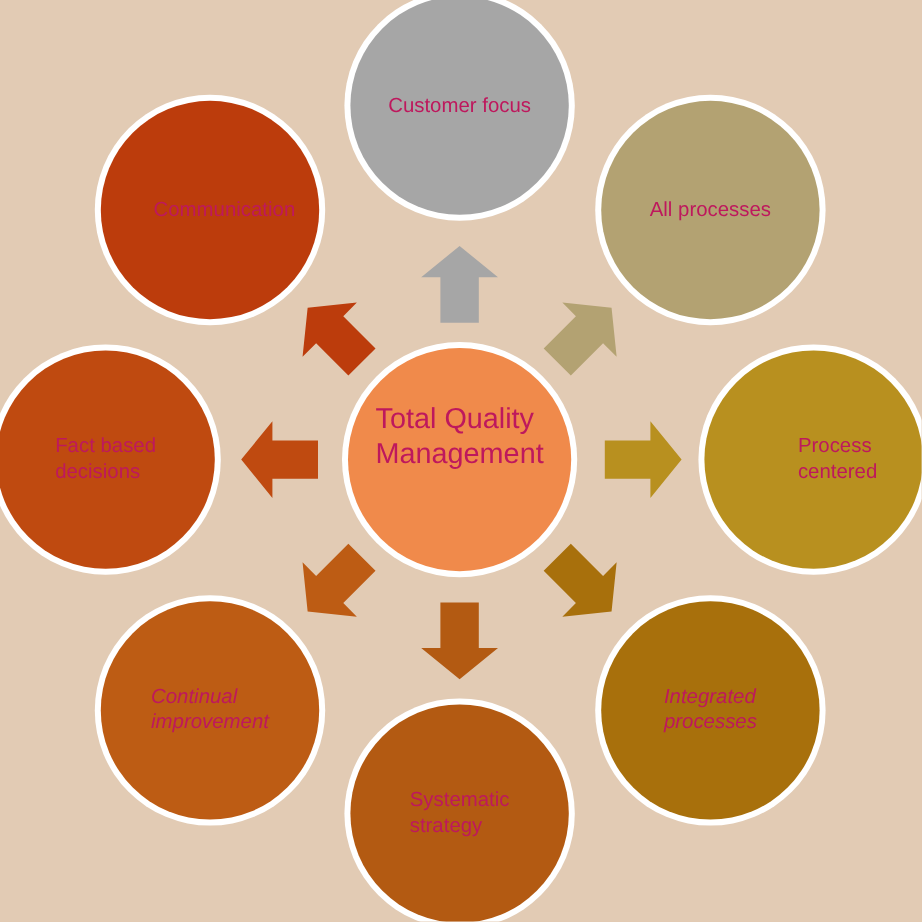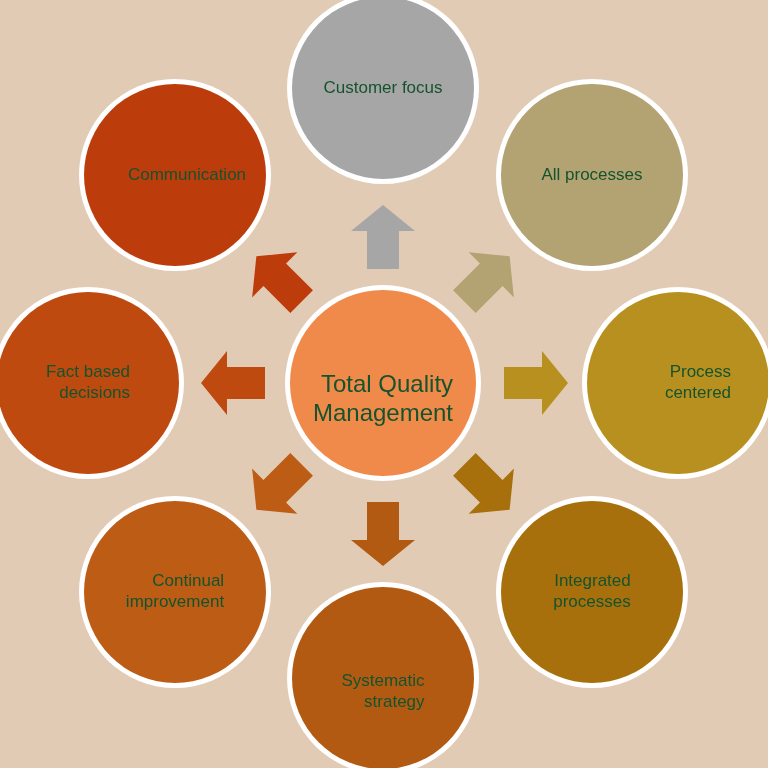--- a/index.html
+++ b/index.html
@@ -7,22 +7,22 @@
     width:768px;height:768px;
     background:#e2cbb4;
     font-family:"Liberation Sans","DejaVu Sans",sans-serif;
     overflow:hidden;
   }
   #stage{position:relative;width:768px;height:768px;}
   #stage svg{position:absolute;left:0;top:0;}
 
   .node-label{
     position:absolute;
-    color:#14532d;
-    text-align:right;
+    color:#be185d;
+    text-align:left;
     line-height:1.22;
     white-space:pre-line;
     pointer-events:none;
     font-weight:400;
   }
   .sat-label{font-size:17px;}
   .hub-label{font-size:24px;}
 </style>
 </head>
 <body>
@@ -58,25 +58,25 @@
         <circle cx="175" cy="175" r="91" fill="#bc3c0c"></circle>
         <circle cx="383" cy="383" r="98" fill="#ffffff"></circle>
         <circle cx="383" cy="383" r="93" fill="#f08a4b"></circle>
       </g>
   </svg>
   <div id="label-layer">
       <div class="node-label sat-label" style="left: 292px; top: 48px; width: 182px; height: 80px; display: flex; align-items: center; justify-content: center;">Customer focus</div>
       <div class="node-label sat-label" style="left: 501px; top: 135px; width: 182px; height: 80px; display: flex; align-items: center; justify-content: center;">All processes</div>
       <div class="node-label sat-label" style="left: 607px; top: 343px; width: 182px; height: 80px; display: flex; align-items: center; justify-content: center;">Process
 centered</div>
-      <div class="node-label sat-label" style="left: 501px; top: 552px; width: 182px; height: 80px; display: flex; align-items: center; justify-content: center;">Integrated
+      <div class="node-label sat-label" style="left: 501px; top: 552px; width: 182px; height: 80px; display: flex; align-items: center; justify-content: center; font-style: italic;">Integrated
 processes</div>
-      <div class="node-label sat-label" style="left: 292px; top: 652px; width: 182px; height: 80px; display: flex; align-items: center; justify-content: center;">Systematic
+      <div class="node-label sat-label" style="left: 292px; top: 638px; width: 182px; height: 80px; display: flex; align-items: center; justify-content: center;">Systematic
 strategy</div>
-      <div class="node-label sat-label" style="left: 84px; top: 552px; width: 182px; height: 80px; display: flex; align-items: center; justify-content: center;">Continual
+      <div class="node-label sat-label" style="left: 84px; top: 552px; width: 182px; height: 80px; display: flex; align-items: center; justify-content: center; font-style: italic;">Continual
 improvement</div>
       <div class="node-label sat-label" style="left: -3px; top: 343px; width: 182px; height: 80px; display: flex; align-items: center; justify-content: center;">Fact based
 decisions</div>
       <div class="node-label sat-label" style="left: 96px; top: 135px; width: 182px; height: 80px; display: flex; align-items: center; justify-content: center;">Communication</div>
-      <div class="node-label hub-label" style="left: 290px; top: 358px; width: 186px; height: 80px; display: flex; align-items: center; justify-content: center;">Total Quality
+      <div class="node-label hub-label" style="left: 290px; top: 324px; width: 186px; height: 80px; display: flex; align-items: center; justify-content: center;">Total Quality
 Management</div>
     </div>
 </div>
 
 </body></html>

